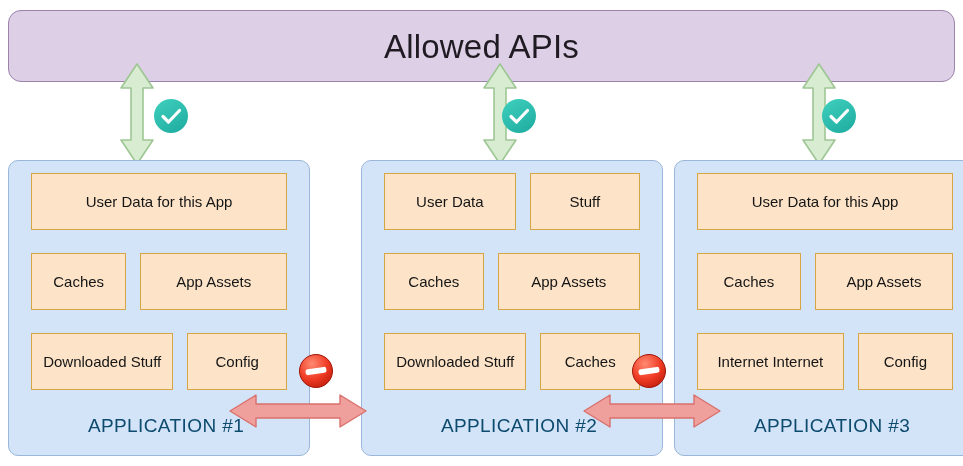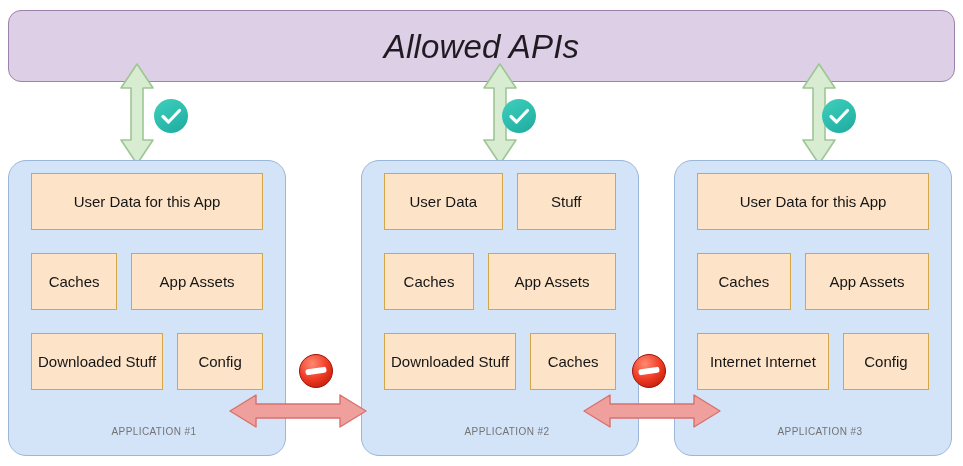--- a/index.html
+++ b/index.html
@@ -26,39 +26,38 @@
     top: 10px;
     width: 947px;
     height: 72px;
     box-sizing: border-box;
     background: #ddd0e6;
     border: 1px solid #9d82ab;
     border-radius: 13px;
     display: flex;
     align-items: center;
     justify-content: center;
-    font-style: italic;
   }
   .api-banner-title {
     font-size: 33px;
     color: #201b23;
     letter-spacing: 0.2px;
     line-height: 1;
   }
 
   
   .app-panel {
     position: absolute;
     top: 160px;
-    width: 278px;
+    width: 302px;
     height: 296px;
     box-sizing: border-box;
     background: #d3e3f8;
     border: 1px solid #9ab6d8;
-    border-radius: 18px;
+    border-radius: 10px;
   }
   #app-0 { left: 8px; }
   #app-1 { left: 361px; }
   #app-2 { left: 674px; }
 
   .app-boxes {
     position: absolute;
     left: 22px;
     right: 22px;
     top: 12px;
@@ -80,22 +79,22 @@
     color: #151515;
     white-space: nowrap;
     padding: 0 6px;
   }
   .app-caption {
     position: absolute;
     left: 0;
     right: 0;
     bottom: 18px;
     text-align: center;
-    font-size: 10px;
-    color: #737373;
+    font-size: 19px;
+    color: #0c4a6e;
     letter-spacing: 0.4px;
     margin-left: 14px;
   }
 
   
   .green-arrow {
     position: absolute;
     top: 62px;
     width: 38px;
     height: 104px;

